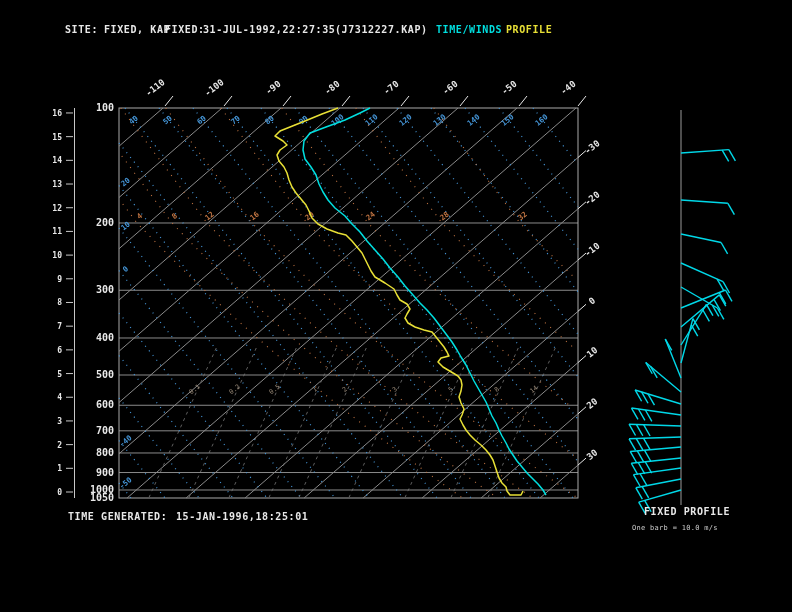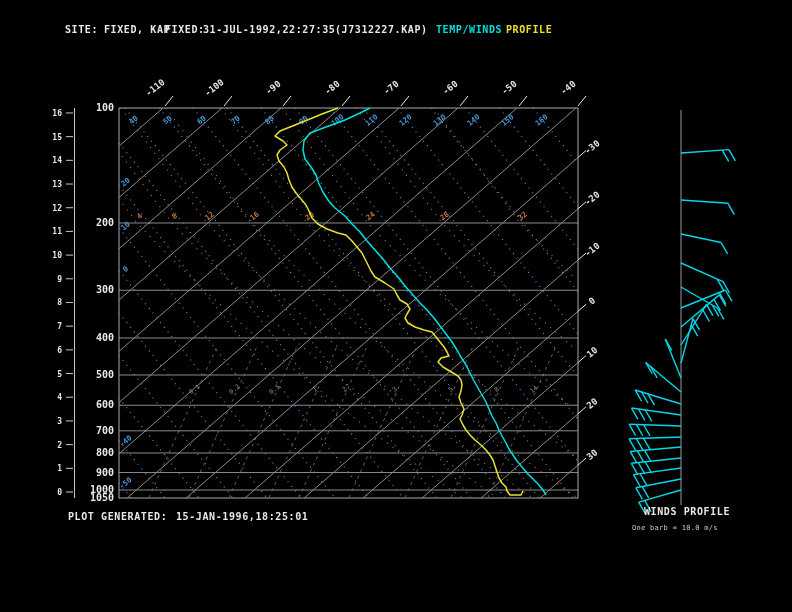--- a/index.html
+++ b/index.html
@@ -12,21 +12,21 @@
 </style>
 </head>
 <body>
 <div id="screen">
 
 <span class="txt" style="left:65px;top:24px">SITE:</span>
 <span class="txt" style="left:104px;top:24px">FIXED, KAP</span>
 <span class="txt" style="left:165px;top:24px">FIXED:</span>
 <span class="txt" style="left:203px;top:24px">31-JUL-1992,22:27:35</span>
 <span class="txt" style="left:335px;top:24px">(J7312227.KAP)</span>
-<span class="txt" style="left:436px;top:24px;color:#00dfe0">TEMP/WINDS</span>
+<span class="txt" style="left:436px;top:24px;color:#00dfe0">TIME/WINDS</span>
 <span class="txt" style="left:506px;top:24px;color:#e8e036">PROFILE</span>
 
 <svg id="plot" width="792" height="612">
       <line x1="74.5" y1="108" x2="74.5" y2="498" stroke="#c8c8c8" stroke-width="1"></line>
       <line x1="66" y1="492" x2="73" y2="492" stroke="#c8c8c8" stroke-width="1"></line>
       <text x="0" y="0" fill="#e8e8e8" font-family="&quot;DejaVu Sans Mono&quot;, monospace" font-size="8" font-weight="bold" transform="translate(62,495) rotate(0)" text-anchor="end">0</text>
       <line x1="66" y1="468.31" x2="73" y2="468.31" stroke="#c8c8c8" stroke-width="1"></line>
       <text x="0" y="0" fill="#e8e8e8" font-family="&quot;DejaVu Sans Mono&quot;, monospace" font-size="8" font-weight="bold" transform="translate(62,471.31) rotate(0)" text-anchor="end">1</text>
       <line x1="66" y1="444.62" x2="73" y2="444.62" stroke="#c8c8c8" stroke-width="1"></line>
       <text x="0" y="0" fill="#e8e8e8" font-family="&quot;DejaVu Sans Mono&quot;, monospace" font-size="8" font-weight="bold" transform="translate(62,447.62) rotate(0)" text-anchor="end">2</text>
@@ -259,18 +259,18 @@
       <line x1="633.4671327004046" y1="474.68030884608316" x2="639.9671327004046" y2="485.9803088460832" stroke="#00d8e8" stroke-width="1.4"></line>
       <line x1="640.121734122348" y1="473.7450656076315" x2="646.621734122348" y2="485.0450656076315" stroke="#00d8e8" stroke-width="1.4"></line>
       <line x1="681" y1="479" x2="635.8451495614074" y2="487.77721378732105" stroke="#00d8e8" stroke-width="1.4"></line>
       <line x1="635.8451495614074" y1="487.77721378732105" x2="642.3451495614074" y2="499.07721378732106" stroke="#00d8e8" stroke-width="1.4"></line>
       <line x1="642.1668286228104" y1="486.5484038570961" x2="648.6668286228104" y2="497.8484038570961" stroke="#00d8e8" stroke-width="1.4"></line>
       <line x1="681" y1="490" x2="638.704485378714" y2="502.128043655948" stroke="#00d8e8" stroke-width="1.4"></line>
       <line x1="638.704485378714" y1="502.128043655948" x2="645.204485378714" y2="513.4280436559479" stroke="#00d8e8" stroke-width="1.4"></line>
       <line x1="644.625857425694" y1="500.43011754411526" x2="651.125857425694" y2="511.7301175441153" stroke="#00d8e8" stroke-width="1.4"></line>
     </svg>
 
-<span class="txt" style="left:68px;top:511px">PLOT GENERATED:</span>
+<span class="txt" style="left:68px;top:511px">TIME GENERATED:</span>
 <span class="txt" style="left:176px;top:511px">15-JAN-1996,18:25:01</span>
-<span class="txt" style="left:644px;top:506px">WINDS PROFILE</span>
+<span class="txt" style="left:644px;top:506px">FIXED PROFILE</span>
 <span class="txt tiny" style="left:632px;top:524px">One barb = 10.0 m/s</span>
 
 </div>
 
 </body></html>

